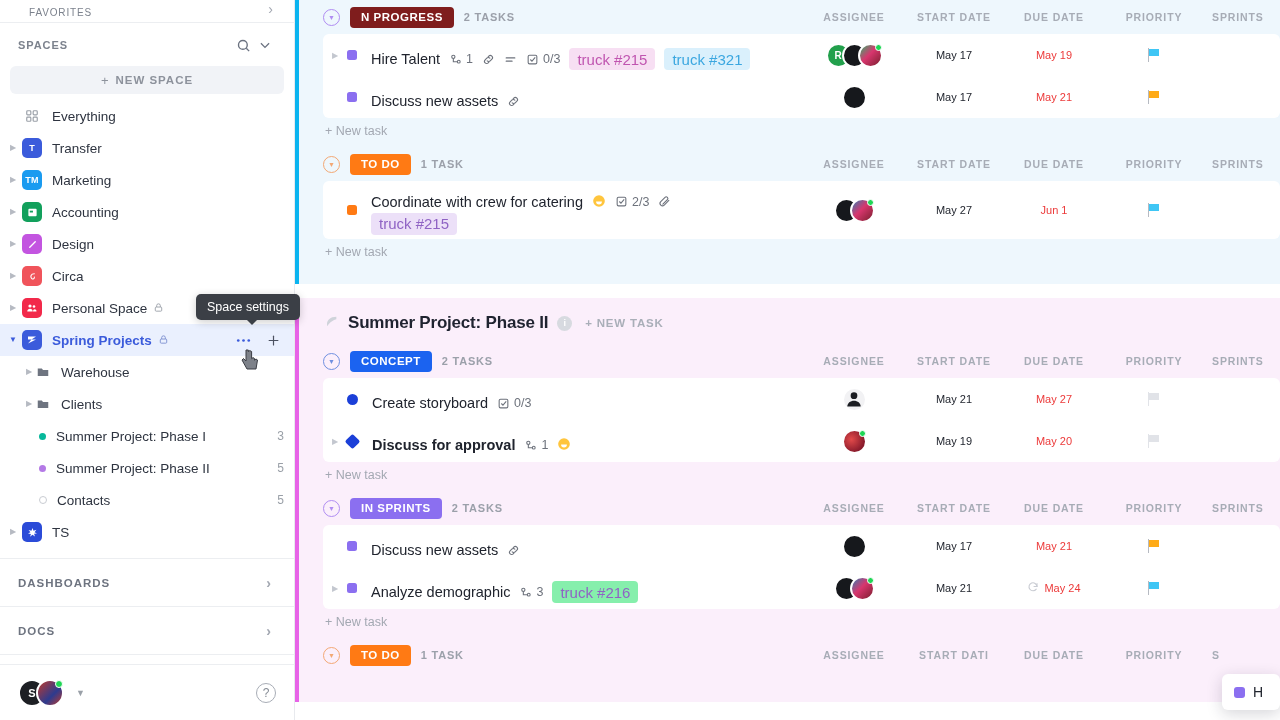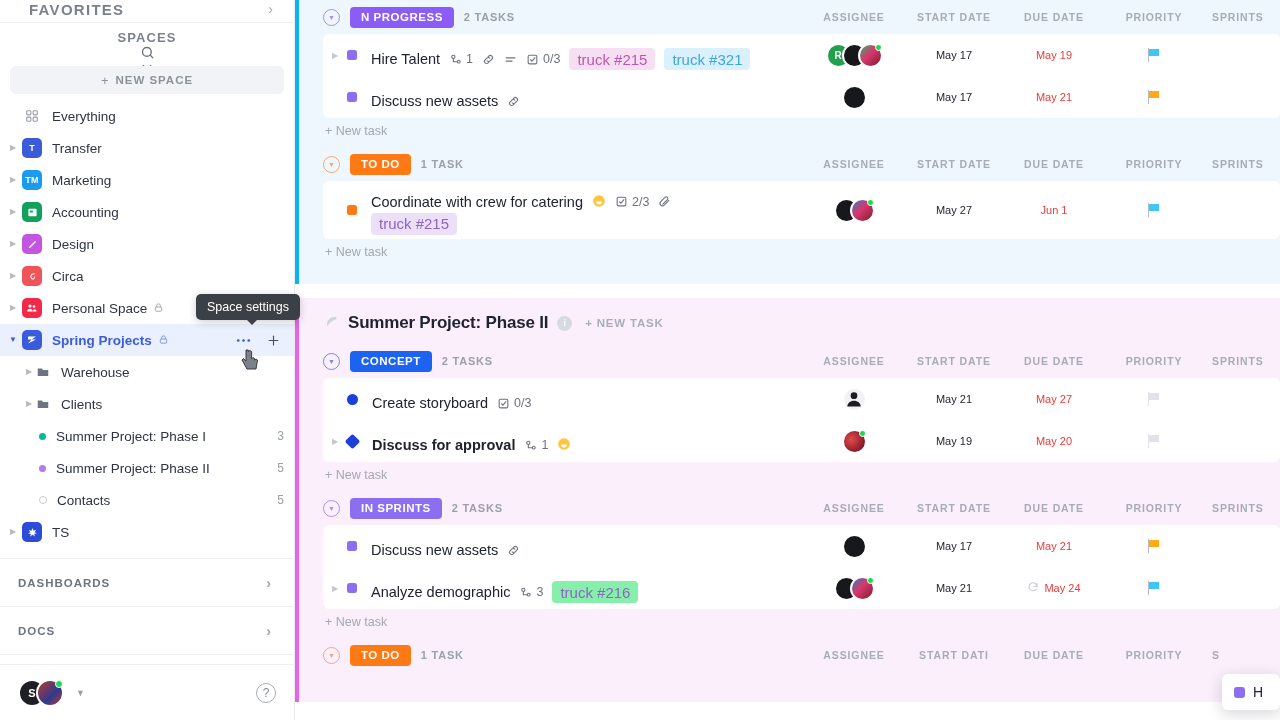--- a/index.html
+++ b/index.html
@@ -18,30 +18,30 @@
     background: #ffffff;
     border-right: 1px solid #e8eaee;
     position: relative;
     flex: 0 0 295px;
     display: flex; flex-direction: column;
   }
   .sb-section-head {
     display: flex; align-items: center;
     padding: 0 18px;
     height: 30px;
-    font-size: 13px; font-weight: 700; letter-spacing: .085em;
-    color: #7c828d; text-transform: uppercase; flex-direction: column;
+    font-size: 11px; font-weight: 700; letter-spacing: .085em;
+    color: #7c828d; text-transform: uppercase;
   }
   .sb-section-head .spacer { flex: 1; }
   .sb-chevron-right {
     color: #a2a7b1; font-size: 14px; line-height: 1; padding: 2px 4px;
   }
   .favorites-row { position: absolute; top: -8px; left: 0; width: 295px; height: 26px;
     display:flex; align-items:flex-end; padding: 0 18px; overflow: hidden;}
-  .favorites-row .lbl { font-size: 15px; font-weight:700; letter-spacing:.085em; color:#7c828d;padding-left:11px; }
+  .favorites-row .lbl { font-size: 10px; font-weight:400; letter-spacing:.085em; color:#7c828d;padding-left:11px; }
   .favorites-row .spacer{flex:1;}
   .fav-divider { position:absolute; top:22px; left:0; width:295px; height:1px; background:#eceef1; }
 
   .spaces-head { margin-top: 30px; }
   .ic-btn {
     width: 22px; height: 22px; display: inline-flex; align-items: center; justify-content: center;
     color: #6b7280; cursor: pointer; border-radius: 4px;
   }
   .new-space {
     margin: 6px 10px 4px 10px;
@@ -488,21 +488,21 @@
       <path d="M5 2 L5 13 L2.5 10.5 L1 12 L6 21 L15 21 L16.5 12 L15 11 L13.5 12.2 L13.5 10.5 L12 9.6 L10.6 10.7 L10.6 3.5 L8.8 2.6 L7.3 3.6 L7.3 2 Z" fill="#7d8189" stroke="#3a3d44" stroke-width="1"></path>
     </svg>
   </div>
 
   <main class="main">
 
     <section class="group g1">
 
       <div class="status-head">
         <span class="collapse-circle" style="color:#b08df2">▼</span>
-        <span class="status-pill" style="background:#8b5cf6">N PROGRESS</span>
+        <span class="status-pill" style="background:#7f1d1d">N PROGRESS</span>
         <span class="task-count">2 TASKS</span>
         <div class="colhead">
           <span class="ch assignee">ASSIGNEE</span>
           <span class="ch start">START DATE</span>
           <span class="ch due">DUE DATE</span>
           <span class="ch prio">PRIORITY</span>
           <span class="ch sprints">SPRINTS</span>
         </div>
       </div>
 

